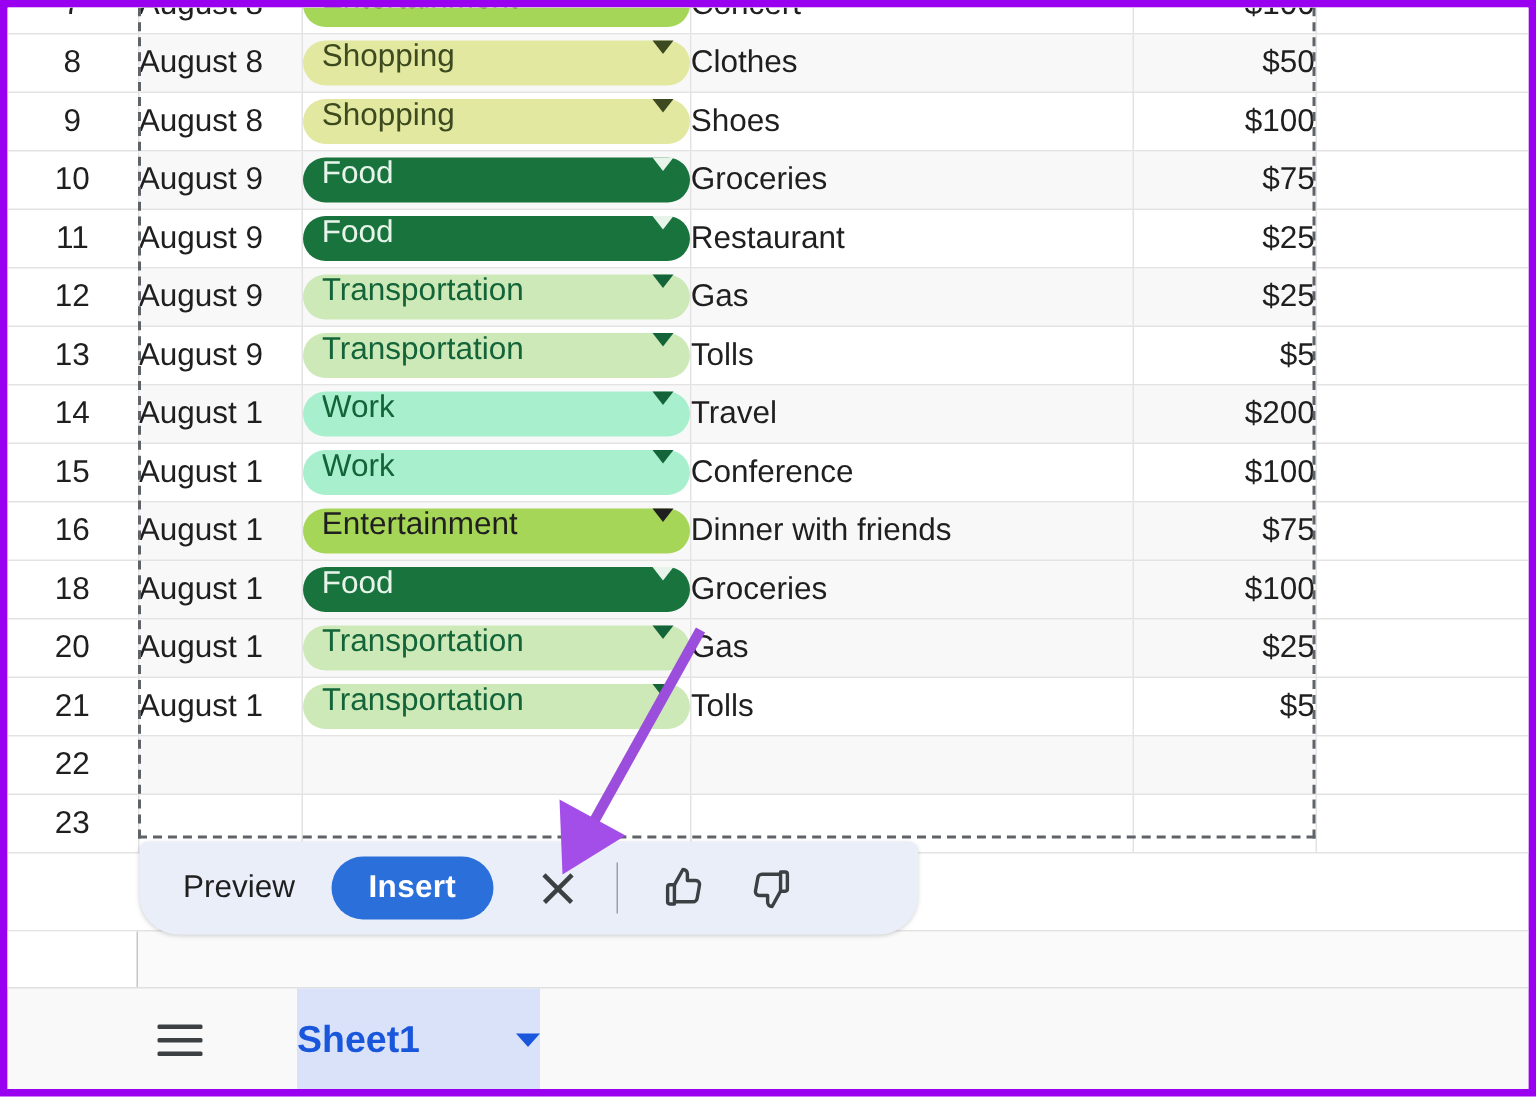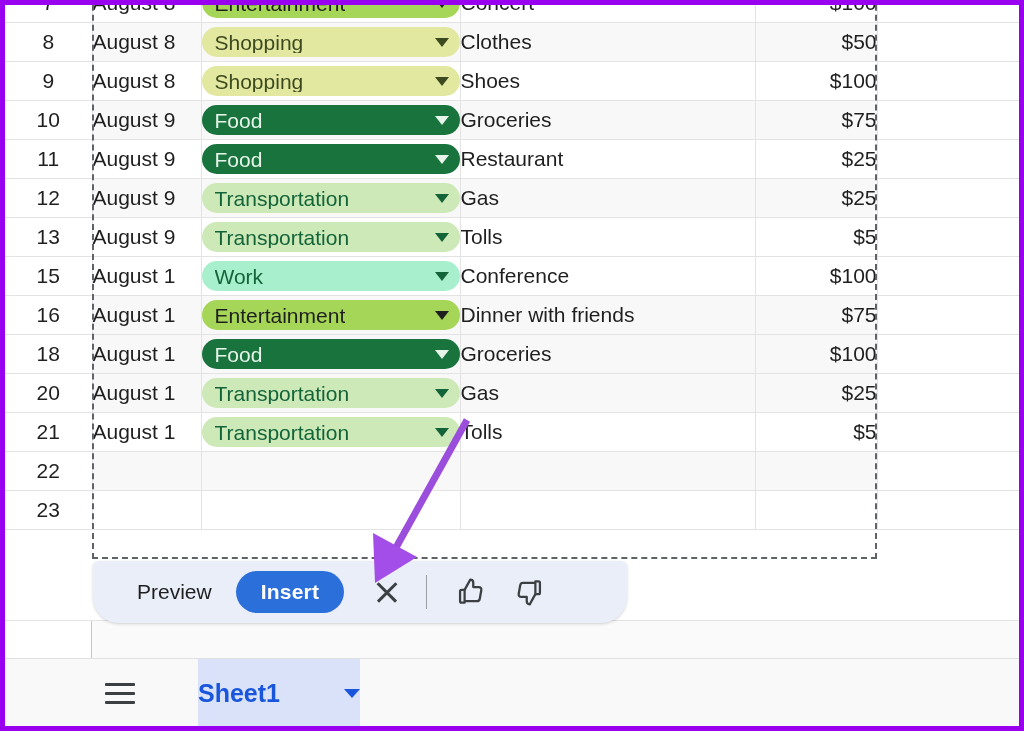--- a/index.html
+++ b/index.html
@@ -87,21 +87,20 @@
 
   
   tr.odd td.date, tr.odd td.cat{background:#ffffff;}
   tr.odd td.desc, tr.odd td.amt{background:#ffffff;}
   tr.even td.date, tr.even td.cat{background:#f8f8f8;}
   tr.even td.desc, tr.even td.amt{background:#f8f8f8;}
 
   
   .chip{
     display:flex;
-    align-items:center;
     justify-content:space-between;
     height:30px;
     border-radius:15px;
     padding:0 11px 0 13px;
     font-size:21px;
     box-sizing:border-box;
     width:100%;
     cursor:pointer;
   }
   .chip .chip-label{
@@ -138,21 +137,20 @@
     left:88px;
     top:556px;
     width:519px;
     height:62px;
     background:#e9eef9;
     border-radius:6px 6px 26px 26px;
     display:flex;
     align-items:center;
     z-index:20;
     box-shadow:0 1px 3px rgba(60,64,67,.22);
-    padding-left:15px;
   }
   #ai-toolbar .tb-preview{
     font-size:21px;
     color:#1f1f1f;
     margin-left:29px;
     cursor:pointer;
     user-select:none;
   }
   #ai-toolbar .tb-insert{
     margin-left:24px;
@@ -363,20 +361,33 @@
             <td class="rownum">13</td>
             <td class="date">August 9</td>
             <td class="cat">
               <div class="chip" style="background: rgb(204, 233, 183); color: rgb(20, 100, 58);">
                 <span class="chip-label">Transportation</span>
                 <span class="chip-arrow"></span>
               </div>
             </td>
             <td class="desc">Tolls</td>
             <td class="amt">$5</td>
+            <td class="extra"></td>
+          </tr>
+          <tr class="even">
+            <td class="rownum">14</td>
+            <td class="date">August 1</td>
+            <td class="cat">
+              <div class="chip" style="background: rgb(168, 240, 205); color: rgb(20, 100, 58);">
+                <span class="chip-label">Work</span>
+                <span class="chip-arrow"></span>
+              </div>
+            </td>
+            <td class="desc">Travel</td>
+            <td class="amt">$200</td>
             <td class="extra"></td>
           </tr>
           <tr class="odd">
             <td class="rownum">15</td>
             <td class="date">August 1</td>
             <td class="cat">
               <div class="chip" style="background: rgb(168, 240, 205); color: rgb(20, 100, 58);">
                 <span class="chip-label">Work</span>
                 <span class="chip-arrow"></span>
               </div>

